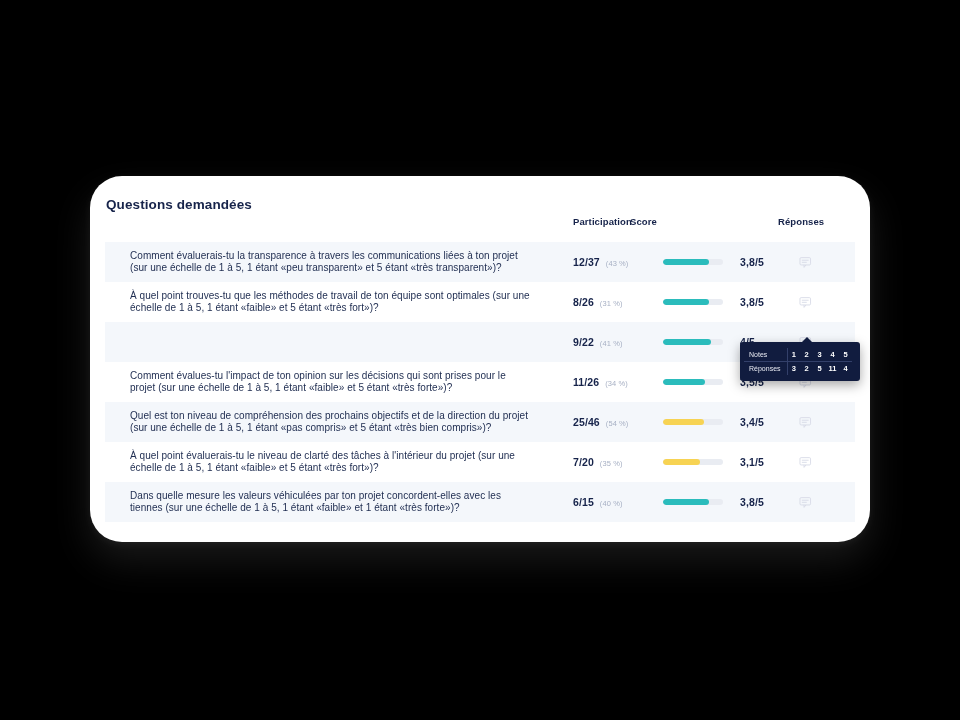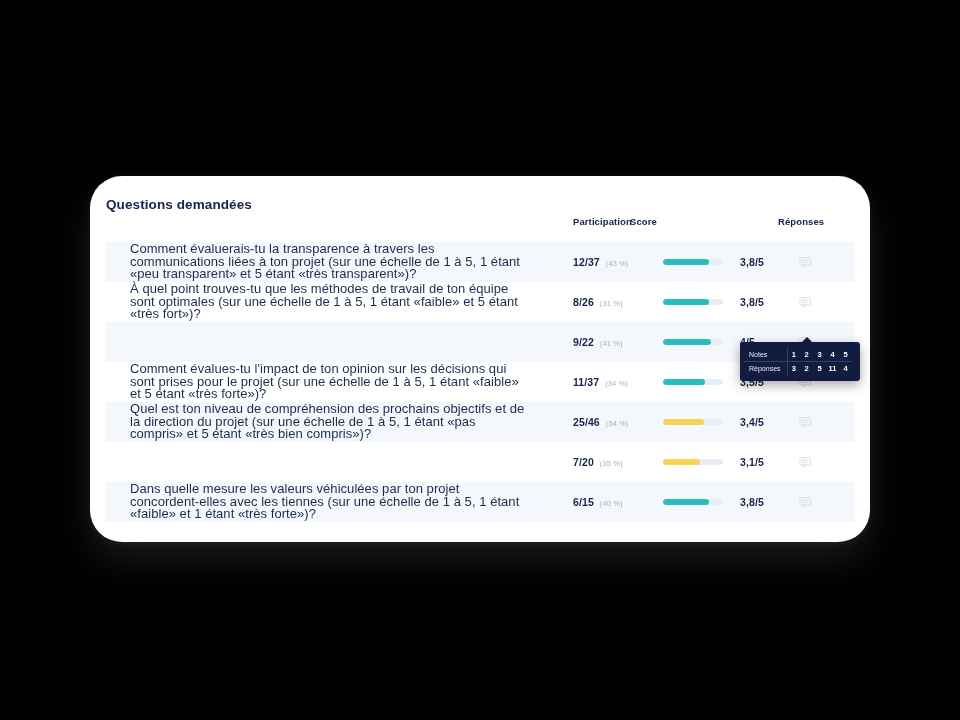--- a/index.html
+++ b/index.html
@@ -78,21 +78,21 @@
     display: flex;
     align-items: center;
     background: #ffffff;
   }
   .row.alt { background: #f4f7fb; }
 
   .q-text {
     position: absolute;
     left: 25px;
     width: 400px;
-    font-size: 13px;
+    font-size: 10px;
     line-height: 12.4px;
     color: #1d2b4f;
     letter-spacing: 0.05px;
   }
 
   
   .participation {
     position: absolute;
     left: 468px;
     display: flex;
@@ -278,21 +278,21 @@
                 <line x1="4" y1="5.2" x2="11.4" y2="5.2" stroke="#d6dae6" stroke-width="1.1" stroke-linecap="round"></line>
                 <line x1="4" y1="7.8" x2="9" y2="7.8" stroke="#d6dae6" stroke-width="1.1" stroke-linecap="round"></line>
                 <path d="M6.2 11 L6.2 14 L8.6 11" stroke="#d6dae6" stroke-width="1.1" stroke-linejoin="round" fill="none"></path>
               </svg>
             </span>
           </div>
         </div>
         <div class="row">
           <div class="q-text">Comment évalues-tu l'impact de ton opinion sur les décisions qui sont prises pour le projet (sur une échelle de 1 à 5, 1 étant «faible» et 5 étant «très forte»)?</div>
           <div class="participation">
-            <span class="part-frac">11/37</span>
+            <span class="part-frac">11/26</span>
             <span class="part-pct">(34 %)</span>
           </div>
           <div class="score-wrap">
             <div class="bar-track">
               <div class="bar-fill" style="width: 70%;"></div>
             </div>
           </div>
           <div class="score-val">3,5/5</div>
           <div class="resp-cell">
             <span>
@@ -322,20 +322,21 @@
               <svg width="13" height="13" viewBox="0 0 16 16" fill="none">
                 <rect x="1.2" y="2" width="13" height="9" rx="1.4" stroke="#d6dae6" stroke-width="1.1"></rect>
                 <line x1="4" y1="5.2" x2="11.4" y2="5.2" stroke="#d6dae6" stroke-width="1.1" stroke-linecap="round"></line>
                 <line x1="4" y1="7.8" x2="9" y2="7.8" stroke="#d6dae6" stroke-width="1.1" stroke-linecap="round"></line>
                 <path d="M6.2 11 L6.2 14 L8.6 11" stroke="#d6dae6" stroke-width="1.1" stroke-linejoin="round" fill="none"></path>
               </svg>
             </span>
           </div>
         </div>
         <div class="row">
+          <div class="q-text">À quel point évaluerais-tu le niveau de clarté des tâches à l'intérieur du projet (sur une échelle de 1 à 5, 1 étant «faible» et 5 étant «très fort»)?</div>
           <div class="participation">
             <span class="part-frac">7/20</span>
             <span class="part-pct">(35 %)</span>
           </div>
           <div class="score-wrap">
             <div class="bar-track">
               <div class="bar-fill warn" style="width: 62%;"></div>
             </div>
           </div>
           <div class="score-val">3,1/5</div>

